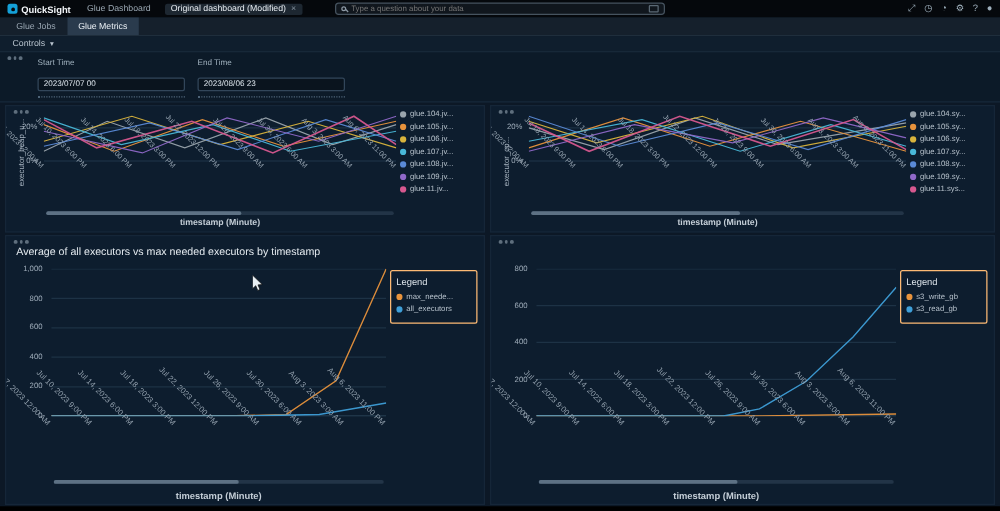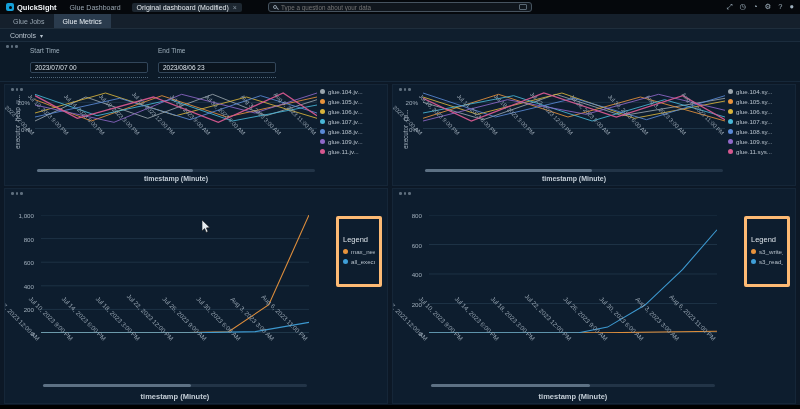--- a/index.html
+++ b/index.html
@@ -85,21 +85,21 @@
   .chart-top .scrollbar{top:80px;}
   .chart-bottom .scrollbar{top:169px;}
   .scrollbar .thumb{position:absolute;left:0;top:0;width:56%;height:100%;background:#5d7184;border-radius:2px;}
 
   .xtitle{position:absolute;left:0;right:0;text-align:center;color:#c3cdd6;font-weight:bold;}
   .chart-top .xtitle{top:86px;font-size:7px;}
   .chart-bottom .xtitle{top:177px;font-size:7.5px;}
 
   .legend{position:absolute;z-index:2;}
   .chart-top .legend{right:3px;top:3px;width:64px;}
-  .chart-bottom .legend{right:5px;top:27px;width:46px;border:3px solid #fdba74;border-radius:2px;padding:16px 4px;}
+  .chart-bottom .legend{right:5px;top:27px;width:70px;border:1px solid #fdba74;border-radius:2px;padding:4px 4px;}
   .legend-title{font-size:7.5px;color:#dbe2e8;margin-bottom:4px;}
   .legend-title:empty{display:none;}
   .legend-items{list-style:none;margin:0;padding:0;}
   .legend-items li{display:flex;align-items:center;gap:3px;margin-bottom:3px;font-size:6.2px;color:#b6c1cb;white-space:nowrap;overflow:hidden;}
   .legend-items i{width:5px;height:5px;border-radius:50%;flex:none;}
 
   .cursor{position:absolute;left:202px;top:220px;z-index:9;}
   .bottom-strip{position:absolute;left:0;top:405px;width:800px;height:4px;background:#000;}
 </style>
 </head>
@@ -311,20 +311,21 @@
         </ul>
     </aside>
   </section>
 
   <section class="panel chart-bottom" id="p2">
     <div class="dots">
         <i></i>
         <i></i>
         <i></i>
       </div>
+    <div class="ctitle">Average of all executors vs max needed executors by timestamp</div>
     <div class="plotzone">
       <div class="yticks">
           <span style="top:0.0%">1,000</span>
           <span style="top:20.0%">800</span>
           <span style="top:40.0%">600</span>
           <span style="top:60.0%">400</span>
           <span style="top:80.0%">200</span>
           <span style="top:100.0%">0</span>
         </div>
       <svg class="plot" viewBox="0 0 100 100" preserveAspectRatio="none">

